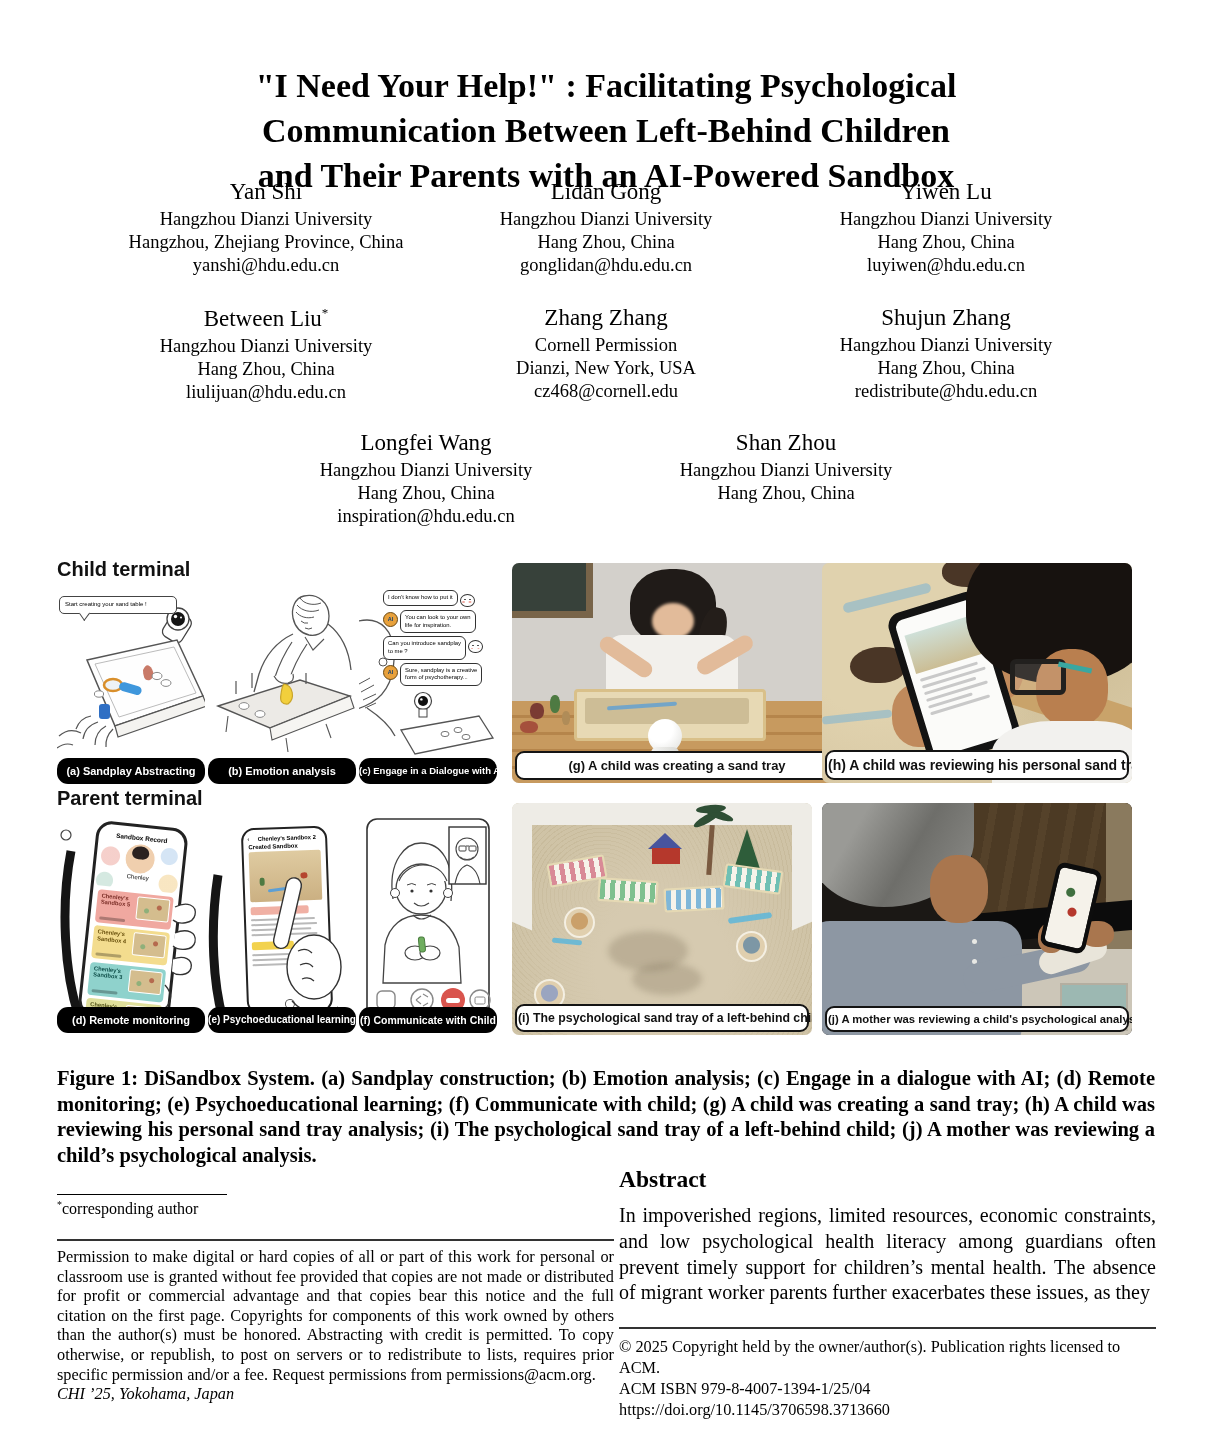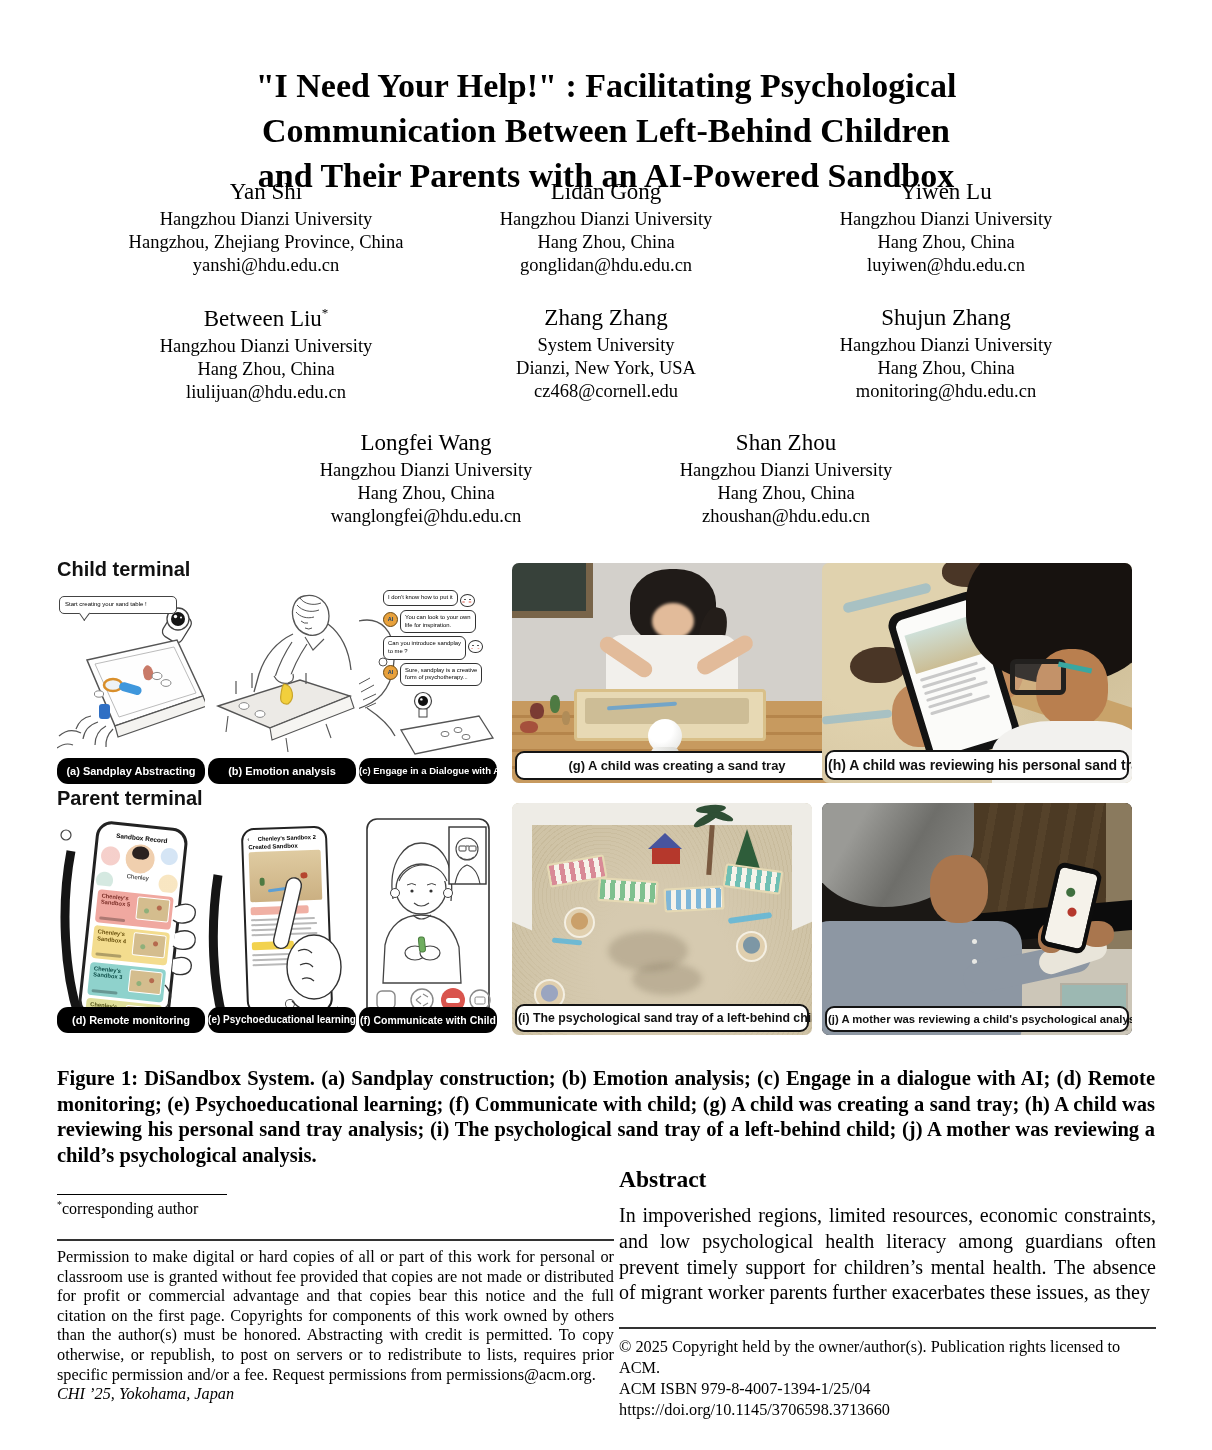--- a/index.html
+++ b/index.html
@@ -261,44 +261,43 @@
 
   <div class="authors-row r2">
     <div class="author">
       <div class="name"><span>Between Liu</span><sup>*</sup></div>
       <div class="sub">Hangzhou Dianzi University</div>
       <div class="sub">Hang Zhou, China</div>
       <div class="sub">liulijuan@hdu.edu.cn</div>
     </div>
     <div class="author">
       <div class="name"><span>Zhang Zhang</span></div>
-      <div class="sub">System University</div>
+      <div class="sub">Cornell Permission</div>
       <div class="sub">Dianzi, New York, USA</div>
       <div class="sub">cz468@cornell.edu</div>
     </div>
     <div class="author">
       <div class="name"><span>Shujun Zhang</span></div>
       <div class="sub">Hangzhou Dianzi University</div>
       <div class="sub">Hang Zhou, China</div>
-      <div class="sub">monitoring@hdu.edu.cn</div>
+      <div class="sub">redistribute@hdu.edu.cn</div>
     </div>
   </div>
 
   <div class="authors-row r3">
     <div class="author">
       <div class="name"><span>Longfei Wang</span></div>
       <div class="sub">Hangzhou Dianzi University</div>
       <div class="sub">Hang Zhou, China</div>
-      <div class="sub">wanglongfei@hdu.edu.cn</div>
+      <div class="sub">inspiration@hdu.edu.cn</div>
     </div>
     <div class="author">
       <div class="name"><span>Shan Zhou</span></div>
       <div class="sub">Hangzhou Dianzi University</div>
       <div class="sub">Hang Zhou, China</div>
-      <div class="sub">zhoushan@hdu.edu.cn</div>
     </div>
   </div>
 
   <div class="term-label" id="label-child">Child terminal</div>
   <div class="term-label" id="label-parent">Parent terminal</div>
 
   <div class="panel" id="panel-a">
     <svg width="148" height="169" viewBox="0 0 148 169">
       <g transform="rotate(32 122 36)">
           <rect x="111" y="26" width="22" height="28" rx="6" fill="#fff" stroke="#444" stroke-width="1.3"></rect>

